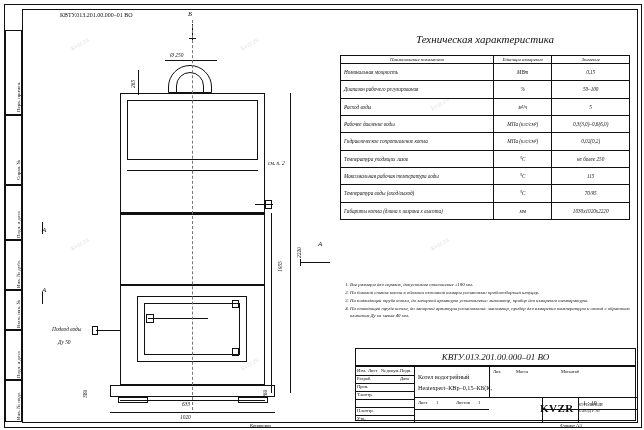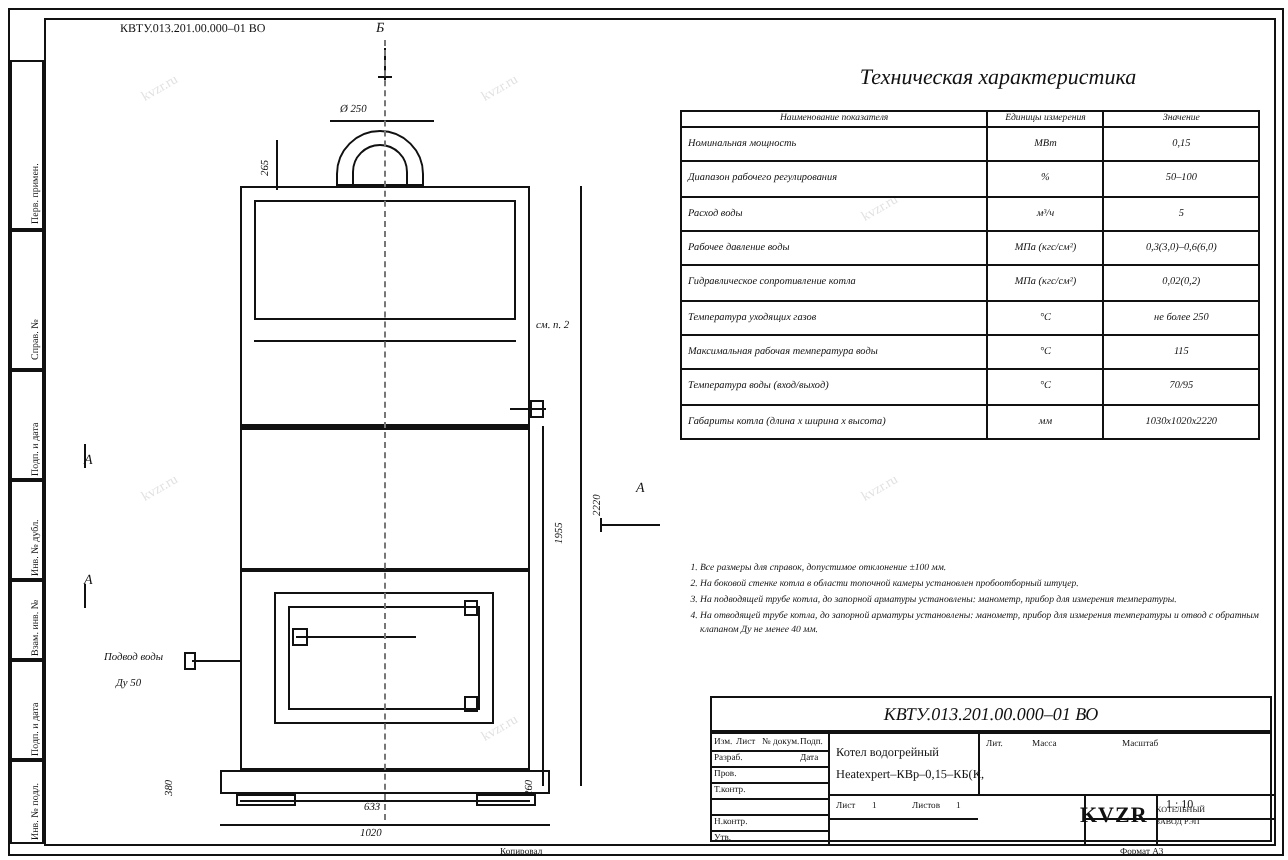--- a/index.html
+++ b/index.html
@@ -19,21 +19,21 @@
   .tbtxt{position:absolute;font-size:4.6px;color:#111;white-space:nowrap;}
 
   .desig{position:absolute;left:355px;top:348px;width:281px;height:18px;border:1.3px solid #111;box-sizing:border-box;
          display:flex;align-items:center;justify-content:center;font-size:9px;font-style:italic;color:#111;}
 
   
   .tt{position:absolute;left:340px;top:55px;width:290px;height:165px;border-collapse:collapse;font-size:5.2px;color:#111;}
   .tt td,.tt th{border:0.7px solid #111;padding:1px 3px;font-weight:normal;font-style:italic;}
   .tt .c{text-align:center;}
   .tt thead td{text-align:center;font-size:4.8px;}
-  .tech-title{position:absolute;left:354px;top:33px;width:290px;text-align:center;font-size:11px;font-style:italic;color:#111;}
+  .tech-title{position:absolute;left:340px;top:33px;width:290px;text-align:center;font-size:11px;font-style:italic;color:#111;}
 
   
   .notes{position:absolute;left:340px;top:282px;width:292px;font-size:4.8px;color:#111;font-style:italic;line-height:1.45;}
   .notes ol{margin:0;padding-left:10px;}
   .notes li{margin-bottom:1px;}
 
   
   .lbl{position:absolute;font-size:5.4px;color:#111;white-space:nowrap;font-style:italic;}
   .lbl-b{position:absolute;font-size:7px;color:#111;white-space:nowrap;font-style:italic;}
 

